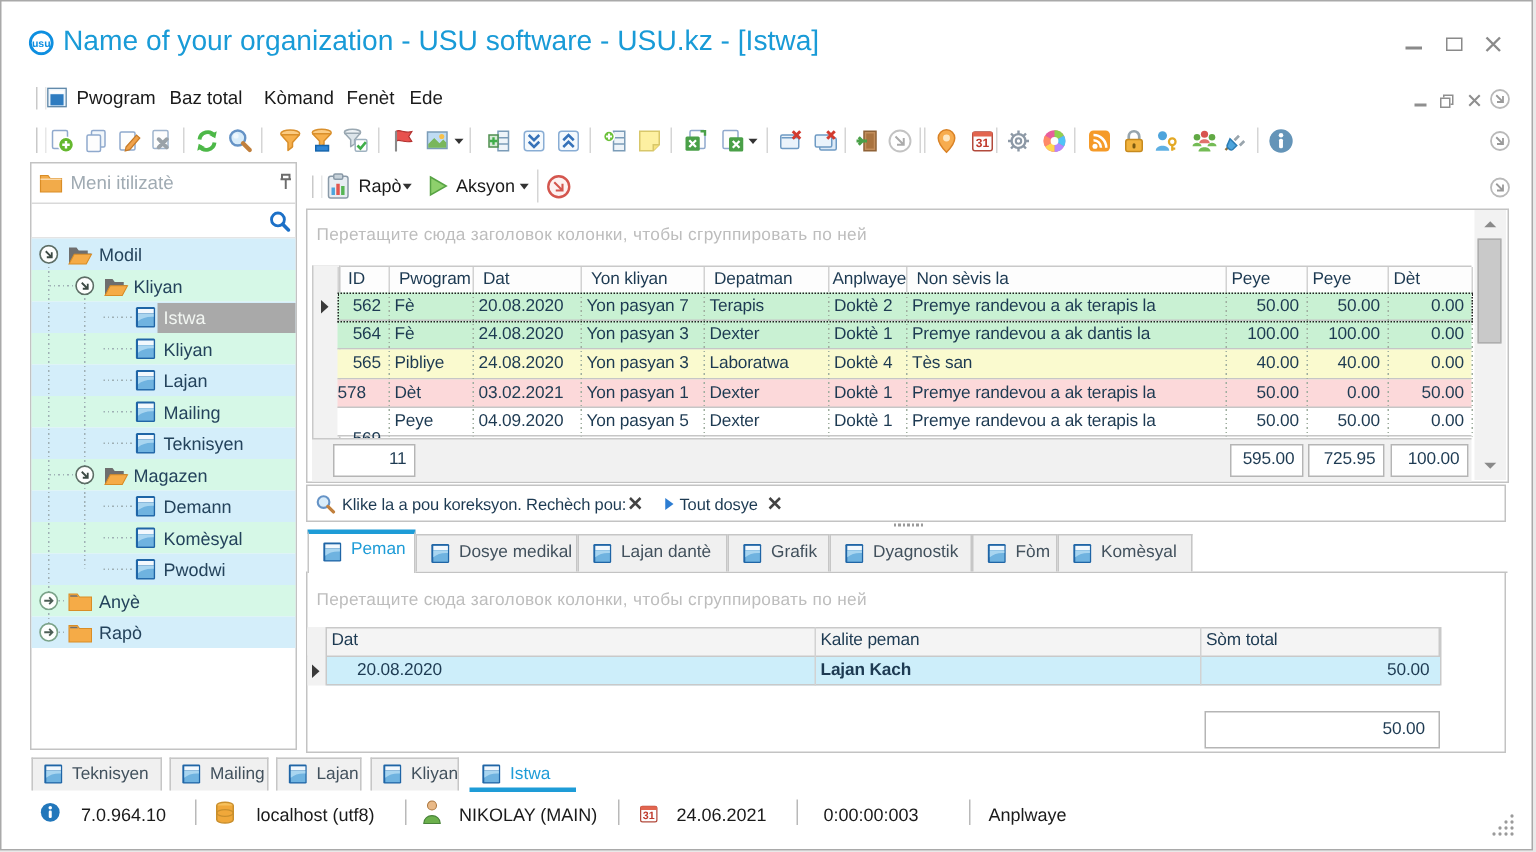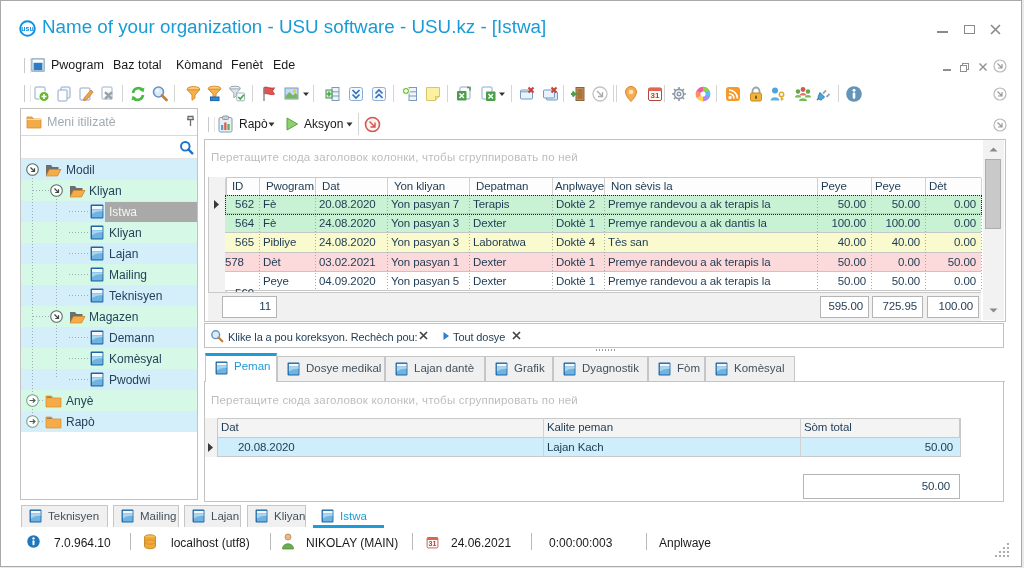--- a/index.html
+++ b/index.html
@@ -621,21 +621,21 @@
 <div class="abs nav" style="left:546px;top:420px;font-size:11.5px;">Kalite peman</div>
 <div class="abs nav" style="left:803px;top:420px;font-size:11.5px;">Sòm total</div>
 <div class="abs" style="left:217px;top:437px;width:742px;height:19px;background:#cdeefa;border-bottom:1px solid #c9c9c9;box-sizing:border-box;"></div>
 <div class="abs" style="left:542px;top:417px;width:1px;height:39px;background:#d2d2d2;"></div>
 <div class="abs" style="left:799px;top:417px;width:1px;height:39px;background:#d2d2d2;"></div>
 <div class="abs" style="left:959px;top:417px;width:1px;height:39px;background:#c9c9c9;"></div>
 <svg class="abs" style="left:206px;top:441px" width="7" height="11" viewBox="0 0 7 11">
       <path d="M1 1 L6 5.5 L1 10 Z" fill="#3a3a3a"></path>
     </svg>
 <div class="abs nav" style="left:237px;top:440px;font-size:11.5px;">20.08.2020</div>
-<div class="abs nav" style="left:546px;top:440px;font-size:11.5px;">Lajan Kach</div>
+<div class="abs nav" style="left:546px;top:440px;font-size:11.5px;font-weight:bold;">Lajan Kach</div>
 <div class="abs nav" style="left:799px;top:440px;width:153px;text-align:right;font-size:11.5px;">50.00</div>
 <div class="abs" style="left:802px;top:473px;width:157px;height:25px;background:#fff;border:1px solid #b5b5b5;box-sizing:border-box;"></div>
 <div class="abs nav" style="left:802px;top:479px;width:147px;text-align:right;font-size:11.5px;">50.00</div>
 
 <div class="abs" style="left:20px;top:504px;width:87px;height:22px;background:#f0f0f0;border:1px solid #c6c6c6;border-bottom:none;box-sizing:border-box;"></div>
 <svg class="abs" style="left:28px;top:508px" width="13" height="14" viewBox="0 0 14 15">
       <rect x="0.6" y="0.6" width="12.8" height="13.8" rx="1" fill="#1f65a6"></rect>
       <rect x="2" y="2" width="10.5" height="3" fill="#f2f8fd"></rect>
       <rect x="2" y="5.2" width="10.5" height="8.2" fill="#6fb3e0"></rect>
       <path d="M2 5.2 h10.5 v2 a12 8 0 0 0 -10.5 3 Z" fill="#aed8f2" opacity="0.9"></path>

